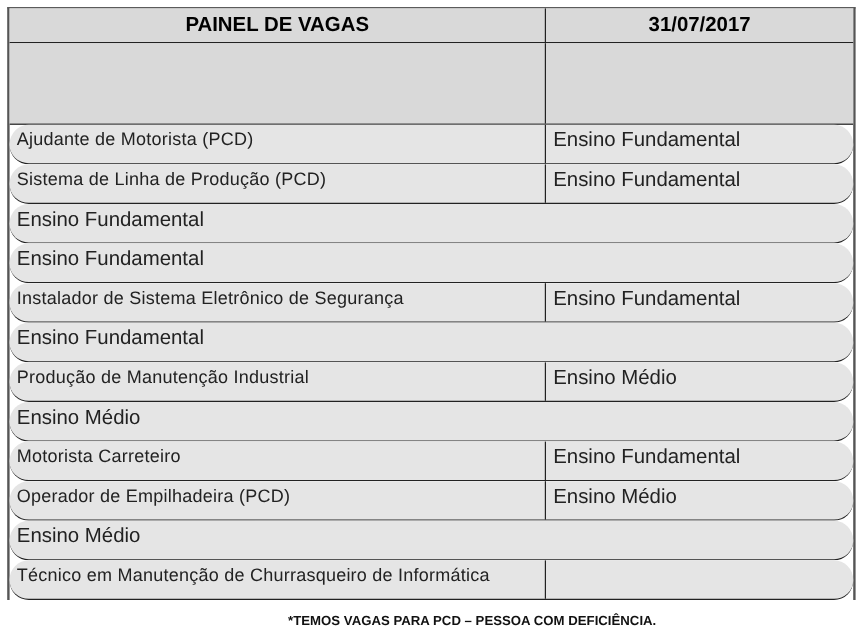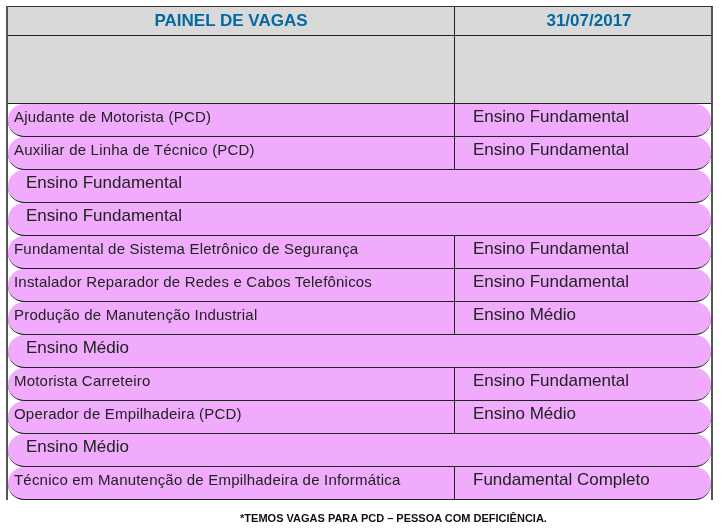--- a/index.html
+++ b/index.html
@@ -3,26 +3,26 @@
   <meta charset="utf-8">
   <style>
     html, body { margin: 0; padding: 0; background: #ffffff; }
     body { width: 723px; height: 528px; position: relative; overflow: hidden;
            font-family: "Liberation Sans", "DejaVu Sans", sans-serif; color: #1a1a1a; }
     .panel { position: absolute; left: 6px; top: 6px; width: 707px;
              border-left: 2px solid #555; border-right: 2px solid #555; border-top: 1px solid #333;
              box-sizing: border-box; }
     .row { display: flex; border-bottom: 1px solid #222; box-sizing: border-box; }
     .c1 { width: 447px; border-right: 1px solid #222; box-sizing: border-box; }
-    .c2 { flex: 1; box-sizing: border-box; margin-left: 12px; }
+    .c2 { flex: 1; box-sizing: border-box; }
     .hdr { height: 29px; background: #d9d9d9; }
     .hdr .c1, .hdr .c2 { display: flex; align-items: center; justify-content: center;
-                         font-weight: bold; font-size: 17px; color: #0369a1; }
+                         font-weight: bold; font-size: 17px; color: #000000; }
     .spacer { height: 68px; background: #d9d9d9; }
-    .data { height: 33px; background: #f0abfc; border-radius: 16px; }
+    .data { height: 33px; background: #e5e5e5; border-radius: 16px; }
     .data .c1 { padding: 4px 0 0 6px; font-size: 15px; color: #222; letter-spacing: 0.2px; }
     .data .c2 { padding: 3px 0 0 6px; font-size: 17px; color: #222; }
     .footer { position: absolute; left: 0; top: 504px; width: 723px; height: 27px;
               display: flex; align-items: center; justify-content: center;
               font-weight: bold; font-size: 11px; color: #111; margin-left: 32px; }
   </style>
 </head>
 <body>
 
 <div class="panel">
@@ -33,35 +33,34 @@
   <div class="row spacer">
     <div class="c1"></div>
     <div class="c2"></div>
   </div>
 
   <div class="row data">
     <div class="c1">Ajudante de Motorista (PCD)</div>
     <div class="c2">Ensino Fundamental</div>
   </div>
   <div class="row data">
-    <div class="c1">Auxiliar de Linha de Técnico  (PCD)</div>
+    <div class="c1">Sistema de Linha de Produção  (PCD)</div>
     <div class="c2">Ensino Fundamental</div>
   </div>
   <div class="row data">
     <div class="c2">Ensino Fundamental</div>
   </div>
   <div class="row data">
     <div class="c2">Ensino Fundamental</div>
   </div>
   <div class="row data">
-    <div class="c1">Fundamental de Sistema Eletrônico de Segurança</div>
+    <div class="c1">Instalador de Sistema Eletrônico de Segurança</div>
     <div class="c2">Ensino Fundamental</div>
   </div>
   <div class="row data">
-    <div class="c1">Instalador Reparador de Redes e Cabos Telefônicos</div>
     <div class="c2">Ensino Fundamental</div>
   </div>
   <div class="row data">
     <div class="c1">Produção de Manutenção Industrial</div>
     <div class="c2">Ensino Médio</div>
   </div>
   <div class="row data">
     <div class="c2">Ensino Médio</div>
   </div>
   <div class="row data">
@@ -69,18 +68,17 @@
     <div class="c2">Ensino Fundamental</div>
   </div>
   <div class="row data">
     <div class="c1">Operador de Empilhadeira (PCD)</div>
     <div class="c2">Ensino Médio</div>
   </div>
   <div class="row data">
     <div class="c2">Ensino Médio</div>
   </div>
   <div class="row data">
-    <div class="c1">Técnico em Manutenção de Empilhadeira de Informática</div>
-    <div class="c2">Fundamental Completo</div>
+    <div class="c1">Técnico em Manutenção de Churrasqueiro de Informática</div>
   </div>
 </div>
 
 <div class="footer">*TEMOS VAGAS PARA PCD – PESSOA COM DEFICIÊNCIA.</div>
 
 </body></html>

